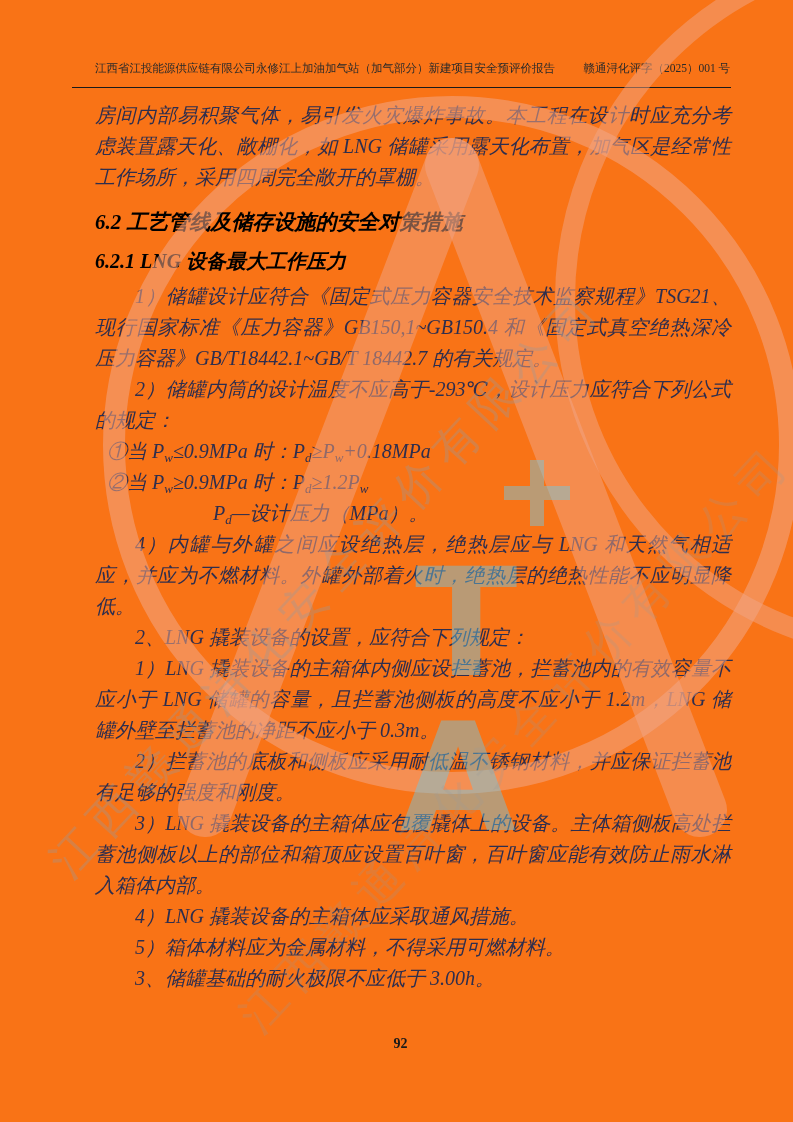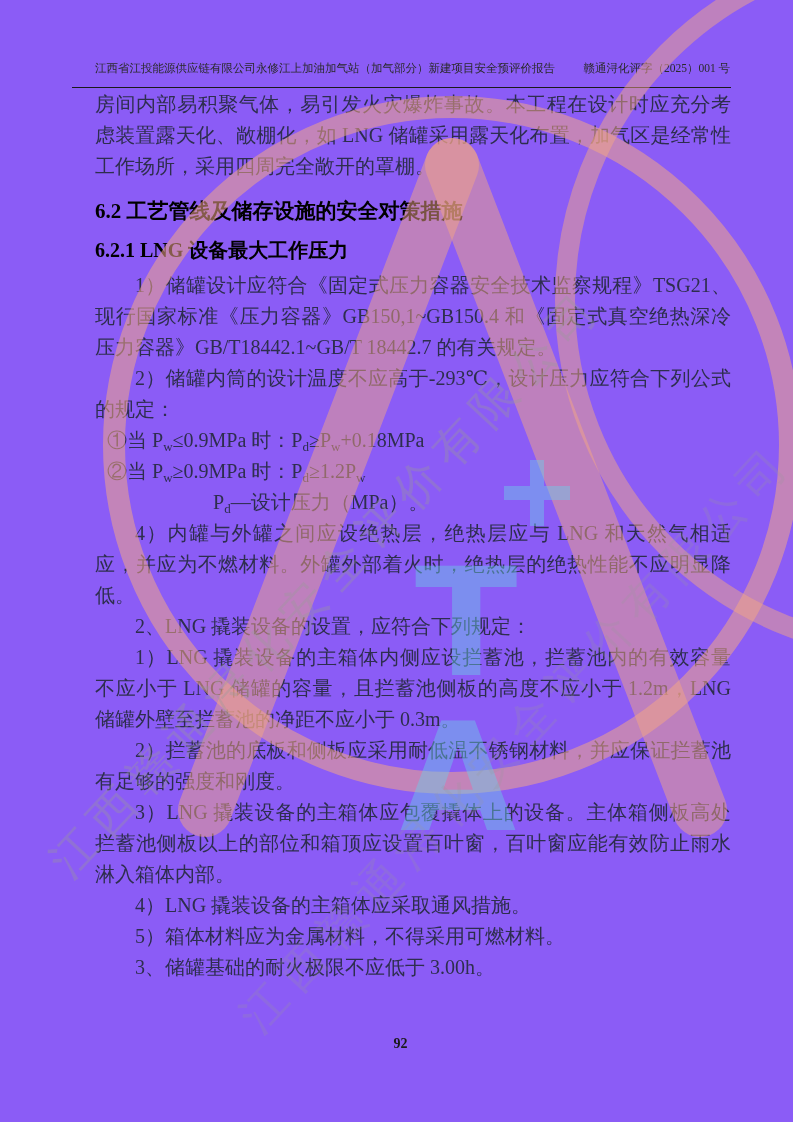--- a/index.html
+++ b/index.html
@@ -1,38 +1,38 @@
 <!DOCTYPE html>
 <html lang="zh"><head>
 <meta charset="utf-8">
 <style>
   html,body{margin:0;padding:0;background:#888;}
   .page{
     position:relative;
     width:793px;height:1122px;
     margin:0 auto;
-    background:#8b5cf6;
+    background:#f97316;
     overflow:hidden;
     font-family:"Liberation Serif","DejaVu Serif",serif;
     color:#2e2e4e;
   }
   
   .header{
     position:absolute;top:61px;left:95px;width:635px;
     display:flex;justify-content:space-between;
     font-size:11.5px;color:#2a2a2a;white-space:nowrap;
   }
   .header-rule{
     position:absolute;top:87px;left:72px;right:62px;
     border-top:1.6px solid #1a1a1a;height:0;
   }
   
   .body{
-    position:absolute;top:89px;left:95px;width:636px;
-    font-size:20px;line-height:31px;text-align:justify;
+    position:absolute;top:100px;left:95px;width:636px;
+    font-size:20px;line-height:31px;text-align:justify;font-style:italic;
   }
   .body p{margin:0;}
   .ind{text-indent:2em;}
   .h62{
     font-size:21px;font-weight:bold;color:#000;
     margin:12px 0 0 0 !important;line-height:34px;text-align:left;
   }
   .h621{
     font-size:20px;font-weight:bold;color:#000;
     margin:6px 0 4px 0 !important;line-height:32px;text-align:left;

